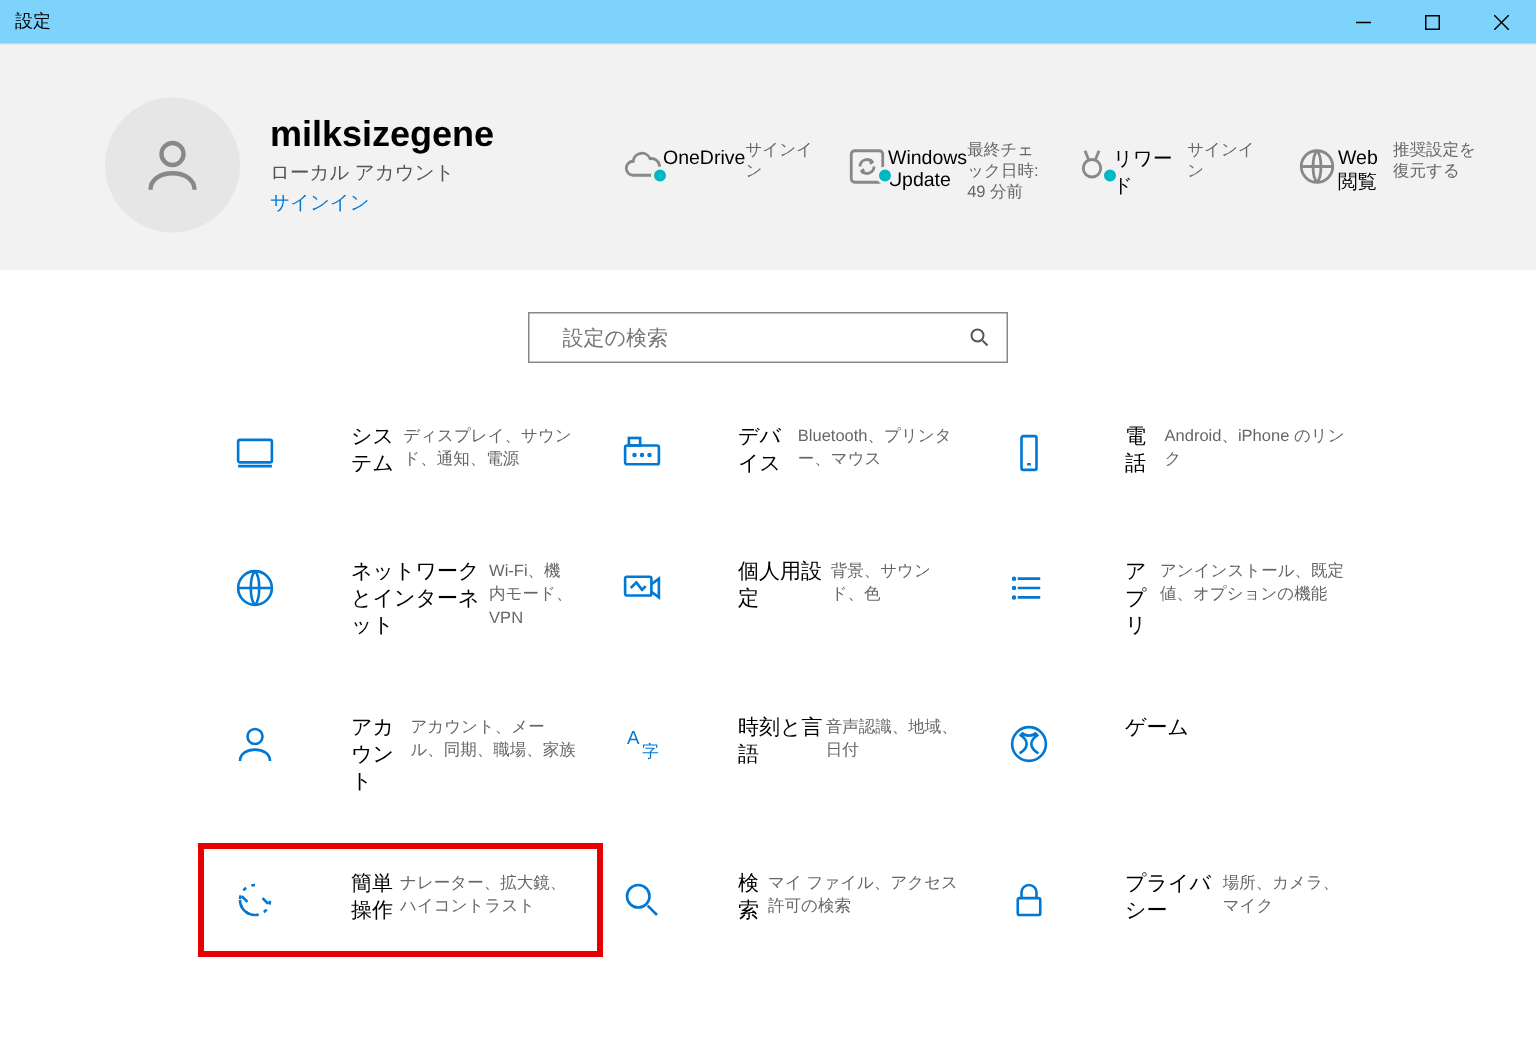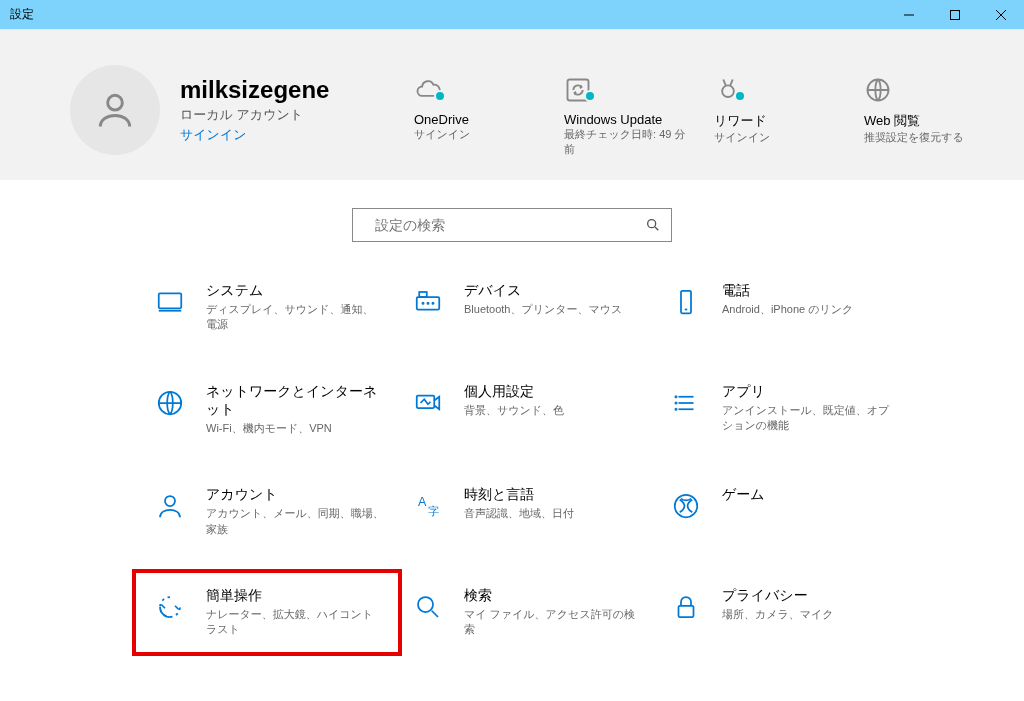--- a/index.html
+++ b/index.html
@@ -10,36 +10,36 @@
 .titlebar-btn { width: 46px; height: 30px; display: flex; align-items: center; justify-content: center; color: #000; font-size: 10px; }
 .header { background: #f2f2f2; height: 150px; padding: 20px 30px 10px 70px; display: flex; align-items: center; }
 .user-block { display: flex; align-items: center; width: 350px; }
 .avatar { width: 90px; height: 90px; border-radius: 50%; background: #e6e6e6; display: flex; align-items: center; justify-content: center; margin-right: 20px; }
 .avatar svg { width: 44px; height: 44px; }
 .user-info { display: flex; flex-direction: column; }
 .user-name { font-size: 24px; font-weight: 600; color: #000; }
 .user-type { font-size: 13px; color: #555; margin-top: 2px; }
 .user-signin { font-size: 13px; color: #0078d4; margin-top: 2px; }
 .status-items { display: flex; flex: 1; gap: 20px; padding-top: 8px; }
-.status-item { display: flex; flex-direction: column; width: 130px; }
+.status-item { display: flex; flex-direction: row; width: 130px; }
 .status-icon { height: 36px; display: flex; align-items: center; position: relative; }
 .status-icon svg { width: 28px; height: 28px; }
 .status-dot { position: absolute; width: 12px; height: 12px; background: #00b7c3; border-radius: 50%; border: 2px solid #f2f2f2; left: 20px; top: 18px; }
 .status-title { font-size: 13px; color: #000; margin-top: 4px; }
 .status-sub { font-size: 11px; color: #666; line-height: 1.3; }
 .search-wrap { display: flex; justify-content: center; padding: 28px 0 20px 0; }
 .search-box { width: 320px; height: 34px; border: 1px solid #888; display: flex; align-items: center; padding: 0 10px; }
 .search-box input { border: none; outline: none; flex: 1; font-size: 14px; background: transparent; padding-left: 12px; }
 .search-box input::placeholder { color: #767676; }
 .search-icon { width: 16px; height: 16px; color: #555; }
 .grid { display: grid; grid-template-columns: repeat(3, 258px); column-gap: 0; row-gap: 50px; padding: 20px 0 0 150px; }
 .cat { display: flex; cursor: default; position: relative; }
 .cat-icon { width: 40px; height: 40px; margin-right: 16px; flex-shrink: 0; color: #0078d4; display: flex; align-items: center; justify-content: center; }
 .cat-icon svg { width: 30px; height: 30px; }
-.cat-text { display: flex; flex-direction: column; padding-right: 24px; }
+.cat-text { display: flex; flex-direction: row; padding-right: 24px; margin-left: 28px; }
 .cat-title { font-size: 14px; color: #000; }
 .cat-desc { font-size: 11px; color: #666; line-height: 1.4; margin-top: 2px; }
 .highlight { position: absolute; left: -18px; top: -18px; right: 6px; bottom: -18px; border: 4px solid #e60000; pointer-events: none; }
 </style>
 </head>
 <body>
 
 <div class="titlebar">
   <div class="titlebar-title">設定</div>
   <div class="titlebar-controls">

